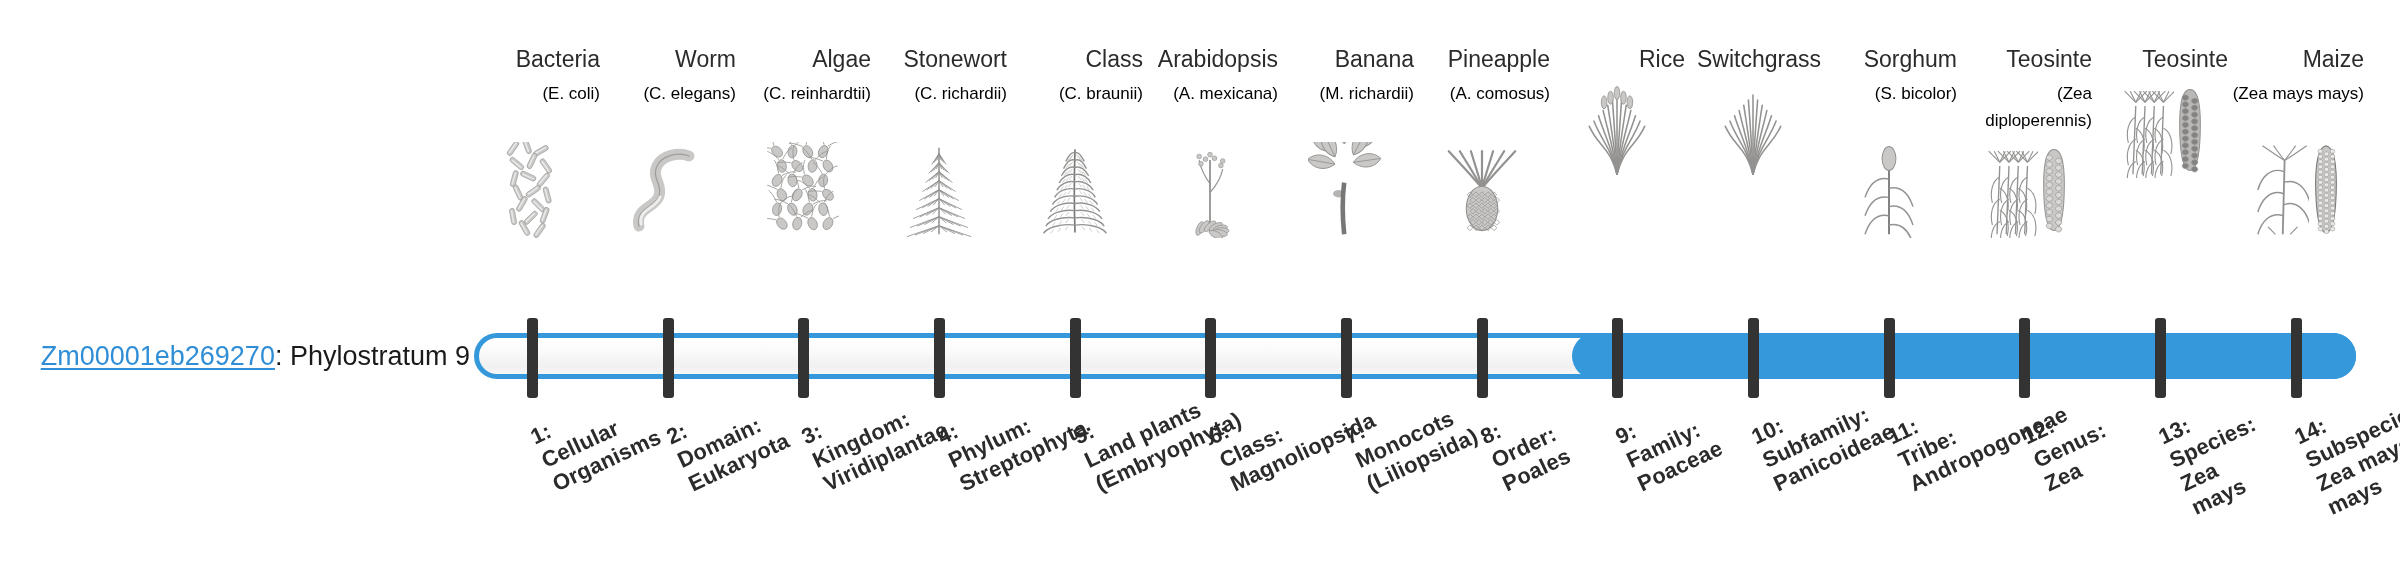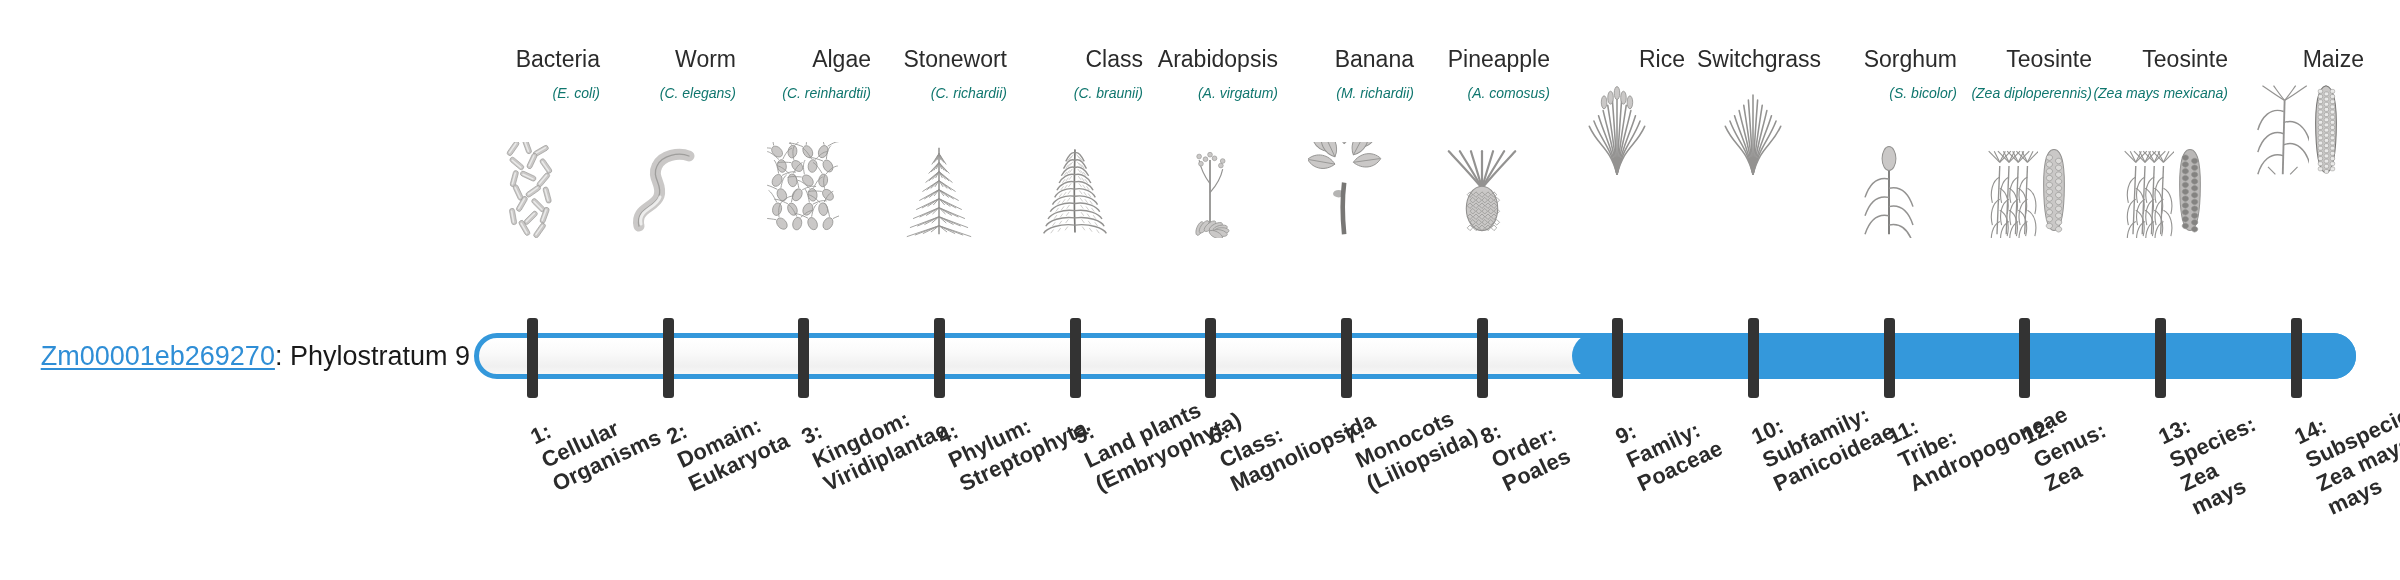--- a/index.html
+++ b/index.html
@@ -48,24 +48,23 @@
     margin-left: -68px;
     text-align: right;
   }
   .common-name {
     font-size: 23px;
     line-height: 30px;
     color: #2b2b2b;
     height: 34px;
   }
   .latin-name {
-    font-style: italic;
-    font-size: 14px;
+    font-size: 17px;
     line-height: 27px;
-    color: #0f766e;
+    color: #000000;
     height: 58px;
     padding-top: 2px;
   }
 
   
   .organism {
     height: 96px;
     margin-top: 4px;
     display: flex;
     align-items: flex-end;
@@ -540,21 +539,21 @@
             <path d="M43.75 91.6 l3 4" stroke="#cfcac3" stroke-width="1" fill="none"></path>
             <path d="M20.5 93.2 l-3 4" stroke="#cfcac3" stroke-width="1" fill="none"></path>
             <path d="M51.5 93.2 l3 4" stroke="#cfcac3" stroke-width="1" fill="none"></path>
             <path d="M12.75 94.8 l-3 4" stroke="#cfcac3" stroke-width="1" fill="none"></path>
             <path d="M59.25 94.8 l3 4" stroke="#cfcac3" stroke-width="1" fill="none"></path>
           </svg>
         </div>
       </div>
       <div class="col" style="left: 1210px;">
         <div class="common-name">Arabidopsis</div>
-        <div class="latin-name">(A. virgatum)</div>
+        <div class="latin-name">(A. mexicana)</div>
         <div class="organism">
           <svg width="72" height="96" viewBox="0 0 72 106">
             <path d="M36 100 L36 20" stroke="#6e6a64" stroke-width="1.6" fill="none"></path>
          <path d="M36 46 C30 38 26 30 24 20" stroke="#8e8a84" stroke-width="1.3" fill="none"></path>
          <path d="M36 56 C43 48 48 40 50 30" stroke="#8e8a84" stroke-width="1.3" fill="none"></path>
             <circle cx="36" cy="14" r="2.6" fill="#cfcac3" stroke="#8e8a84" stroke-width="0.7"></circle>
             <circle cx="31" cy="19" r="2.6" fill="#cfcac3" stroke="#8e8a84" stroke-width="0.7"></circle>
             <circle cx="41" cy="18" r="2.6" fill="#cfcac3" stroke="#8e8a84" stroke-width="0.7"></circle>
             <circle cx="26" cy="24" r="2.6" fill="#cfcac3" stroke="#8e8a84" stroke-width="0.7"></circle>
             <circle cx="48" cy="26" r="2.6" fill="#cfcac3" stroke="#8e8a84" stroke-width="0.7"></circle>
@@ -789,21 +788,20 @@
             <path d="M19 76.8 c4 0 5 5 0 6 c-5 -1 -4 -6 0 -6 z" fill="#e2ded8" stroke="#8e8a84" stroke-width="0.7"></path>
             <path d="M9 80.60000000000001 c4 0 5 5 0 6 c-5 -1 -4 -6 0 -6 z" fill="#e2ded8" stroke="#8e8a84" stroke-width="0.7"></path>
             <path d="M19 84.2 c4 0 5 5 0 6 c-5 -1 -4 -6 0 -6 z" fill="#e2ded8" stroke="#8e8a84" stroke-width="0.7"></path>
             <path d="M9 88 c4 0 5 5 0 6 c-5 -1 -4 -6 0 -6 z" fill="#e2ded8" stroke="#8e8a84" stroke-width="0.7"></path>
             <path d="M19 91.6 c4 0 5 5 0 6 c-5 -1 -4 -6 0 -6 z" fill="#e2ded8" stroke="#8e8a84" stroke-width="0.7"></path>
           </svg>
         </div>
       </div>
       <div class="col" style="left: 2160px;">
         <div class="common-name">Teosinte</div>
-        <div class="latin-name">(Zea mays mexicana)</div>
         <div class="organism">
           <svg width="58" height="96" viewBox="0 0 58 104">
             <path d="M16 100 L19 26" stroke="#8e8a84" stroke-width="1.5" fill="none"></path>
             <path d="M19 22 l-12 -12" stroke="#8e8a84" stroke-width="1.2" fill="none"></path>
             <path d="M19 22 l-6 -12" stroke="#8e8a84" stroke-width="1.2" fill="none"></path>
             <path d="M19 22 l6 -12" stroke="#8e8a84" stroke-width="1.2" fill="none"></path>
             <path d="M19 22 l12 -12" stroke="#8e8a84" stroke-width="1.2" fill="none"></path>
             <path d="M19 38 C11 42 8 54 11 66" stroke="#8e8a84" stroke-width="1.2" fill="none"></path>
             <path d="M19 50 C27 54 30 66 27 78" stroke="#8e8a84" stroke-width="1.2" fill="none"></path>
             <path d="M19 62 C11 66 8 78 11 90" stroke="#8e8a84" stroke-width="1.2" fill="none"></path>
@@ -862,20 +860,21 @@
             <path d="M19 76.8 c4 0 5 5 0 6 c-5 -1 -4 -6 0 -6 z" fill="#7d7870" stroke="#8e8a84" stroke-width="0.7"></path>
             <path d="M9 80.60000000000001 c4 0 5 5 0 6 c-5 -1 -4 -6 0 -6 z" fill="#7d7870" stroke="#8e8a84" stroke-width="0.7"></path>
             <path d="M19 84.2 c4 0 5 5 0 6 c-5 -1 -4 -6 0 -6 z" fill="#7d7870" stroke="#8e8a84" stroke-width="0.7"></path>
             <path d="M9 88 c4 0 5 5 0 6 c-5 -1 -4 -6 0 -6 z" fill="#7d7870" stroke="#8e8a84" stroke-width="0.7"></path>
             <path d="M19 91.6 c4 0 5 5 0 6 c-5 -1 -4 -6 0 -6 z" fill="#7d7870" stroke="#8e8a84" stroke-width="0.7"></path>
           </svg>
         </div>
       </div>
       <div class="col" style="left: 2296px;">
         <div class="common-name">Maize</div>
+        <div class="latin-name">(Zea mays mays)</div>
         <div class="organism">
           <svg width="58" height="96" viewBox="0 0 58 104">
             <path d="M32 100 L34 20" stroke="#8e8a84" stroke-width="2" fill="none"></path>
             <path d="M34 20 C24 14 16 8 10 4" stroke="#8e8a84" stroke-width="1.3" fill="none"></path>
             <path d="M34 20 C29 14 25 8 22 4" stroke="#8e8a84" stroke-width="1.3" fill="none"></path>
             <path d="M34 20 C39 14 43 8 46 4" stroke="#8e8a84" stroke-width="1.3" fill="none"></path>
             <path d="M34 20 C44 14 52 8 58 4" stroke="#8e8a84" stroke-width="1.3" fill="none"></path>
             <path d="M33 32 C19 27 9 38 5 52" stroke="#8e8a84" stroke-width="1.6" fill="none"></path>
             <path d="M33 44 C47 39 57 50 61 64" stroke="#8e8a84" stroke-width="1.6" fill="none"></path>
             <path d="M33 56 C19 51 9 62 5 76" stroke="#8e8a84" stroke-width="1.6" fill="none"></path>

